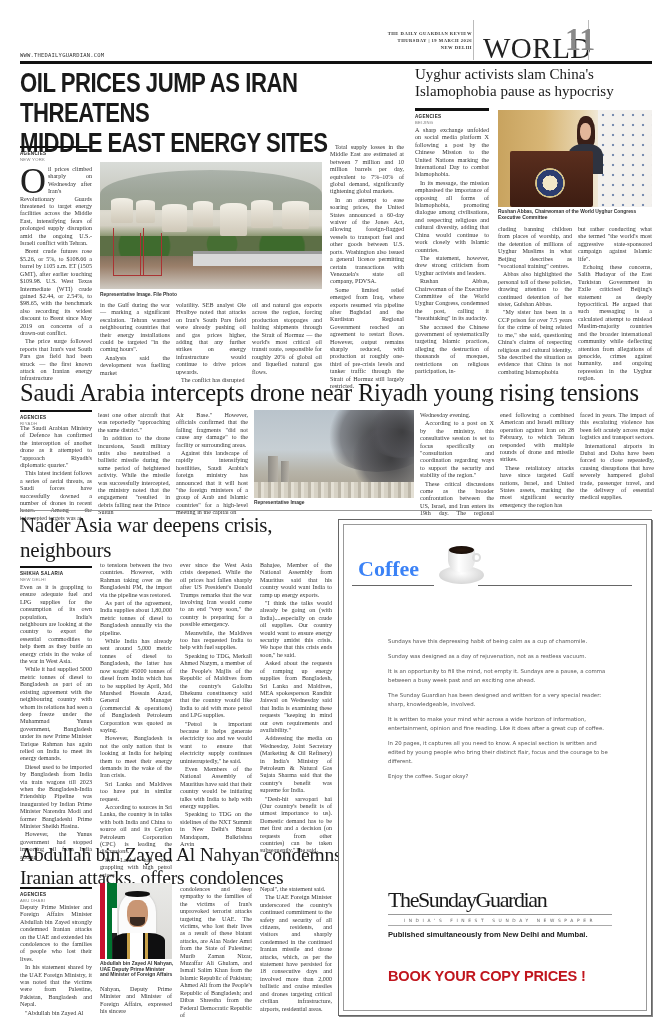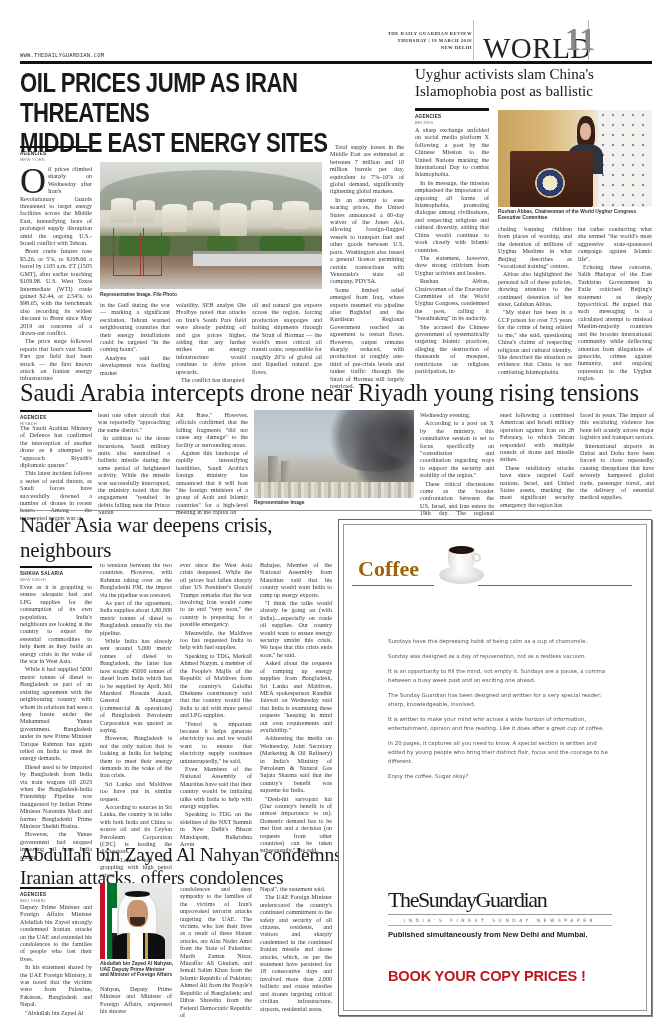--- a/index.html
+++ b/index.html
@@ -72,21 +72,21 @@
   .uyghur-headline { left: 415px; top: 66px; width: 250px; font-size: 15px; line-height: 17px; }
   .saudi-headline { left: 20px; top: 379px; width: 650px; font-size: 24.5px; line-height: 28px; letter-spacing: -0.2px; }
   .westasia-headline { left: 20px; top: 513px; width: 330px; font-size: 21px; line-height: 25px; letter-spacing: -0.2px; }
   .abdullah-headline { left: 20px; top: 843px; width: 330px; font-size: 19.5px; line-height: 23px; letter-spacing: -0.2px; }
 
   .hr-thin { height: 1px; background: #999; }
 
   
   .ad-box { left: 338px; top: 519px; width: 314px; height: 497px; border: 1px solid #666; background: #fff; box-shadow: 1px 1px 0 #888; }
   .ad-inner { position: absolute; left: 4px; top: 4px; right: 4px; bottom: 4px; border: 1px solid #999; }
-  .ad-title { position: absolute; top: 31px; font-family: "Liberation Serif", serif; font-weight: bold; font-size: 22px; color: #a16207; }
+  .ad-title { position: absolute; top: 31px; font-family: "Liberation Serif", serif; font-weight: bold; font-size: 22px; color: #3b82f6; }
   .ad-title-coffee { left: 14px; }
   .ad-title-mind { left: 148px; }
   .ad-underline { position: absolute; top: 60px; height: 1px; background: #666; }
   .cup { position: absolute; left: 95px; top: 19px; width: 45px; height: 45px; }
   .cup .saucer { position: absolute; left: 0; top: 22px; width: 45px; height: 18px; border-radius: 50%; background: radial-gradient(ellipse at 50% 40%, #fff, #d8d8d8 70%, #bbb); }
   .cup .mug { position: absolute; left: 9px; top: 4px; width: 27px; height: 24px; background: linear-gradient(90deg, #dcdcdc, #fff 40%, #e6e6e6); border-radius: 3px 3px 12px 12px; }
   .cup .coffee { position: absolute; left: 10px; top: 2px; width: 25px; height: 8px; border-radius: 50%; background: radial-gradient(ellipse, #2b1a10, #120a06); }
   .cup .handle { position: absolute; left: 33px; top: 9px; width: 9px; height: 9px; border: 2px solid #ddd; border-radius: 50%; }
 
   .ad-text { position: absolute; left: 44px; width: 224px; font-family: "DejaVu Sans", sans-serif; font-size: 5.4px; line-height: 9px; color: #555; }
@@ -155,21 +155,21 @@
 </div>
 <div class="abs col" style="left:252px; top:302px; width:70px;">
   <p class="noindent">oil and natural gas exports across the region, forcing production stoppages and halting shipments through the Strait of Hormuz — the world's most critical oil transit route, responsible for roughly 20% of global oil and liquefied natural gas flows.</p>
 </div>
 <div class="abs col" style="left:330px; top:144px; width:74px;">
   <p>Total supply losses in the Middle East are estimated at between 7 million and 10 million barrels per day, equivalent to 7%–10% of global demand, significantly tightening global markets.</p>
   <p>In an attempt to ease soaring prices, the United States announced a 60-day waiver of the Jones Act, allowing foreign-flagged vessels to transport fuel and other goods between U.S. ports. Washington also issued a general licence permitting certain transactions with Venezuela's state oil company, PDVSA.</p>
   <p>Some limited relief emerged from Iraq, where exports resumed via pipeline after Baghdad and the Kurdistan Regional Government reached an agreement to restart flows. However, output remains sharply reduced, with production at roughly one-third of pre-crisis levels and tanker traffic through the Strait of Hormuz still largely restricted.</p>
 </div>
 
-<div class="abs hl-serif uyghur-headline">Uyghur activists slam China's Islamophobia post as ballistic</div>
+<div class="abs hl-serif uyghur-headline">Uyghur activists slam China's Islamophobia pause as hypocrisy</div>
 <div class="abs byline" style="left:415px; top:108px; width:74px;">
   <div class="rule" style="height:3px;"></div>
   <div class="agency">AGENCIES</div>
   <div class="place">BEIJING</div>
 </div>
 <div class="abs col" style="left:415px; top:127px; width:74px;">
   <p class="noindent">A sharp exchange unfolded on social media platform X following a post by the Chinese Mission to the United Nations marking the International Day to combat Islamophobia.</p>
   <p>In its message, the mission emphasised the importance of opposing all forms of Islamophobia, promoting dialogue among civilisations, and respecting religious and cultural diversity, adding that China would continue to work closely with Islamic countries.</p>
   <p>The statement, however, drew strong criticism from Uyghur activists and leaders.</p>
   <p>Rushan Abbas, Chairwoman of the Executive Committee of the World Uyghur Congress, condemned the post, calling it "breathtaking" in its audacity.</p>

